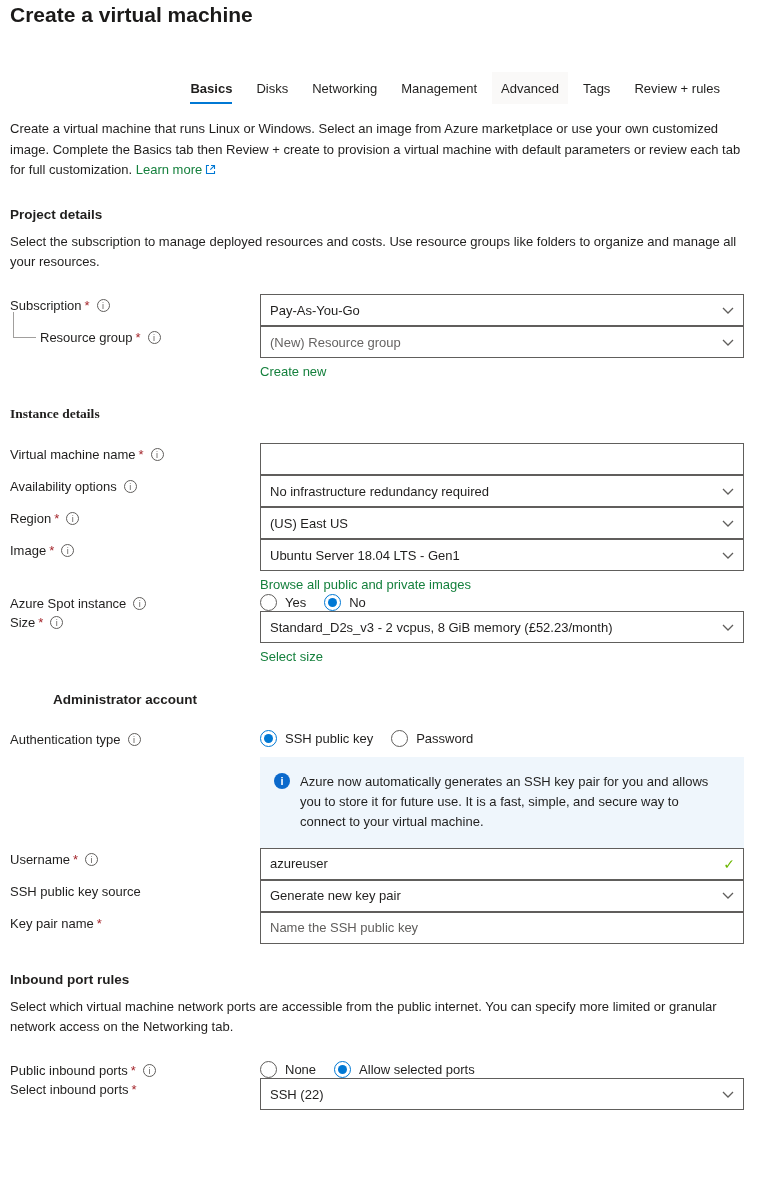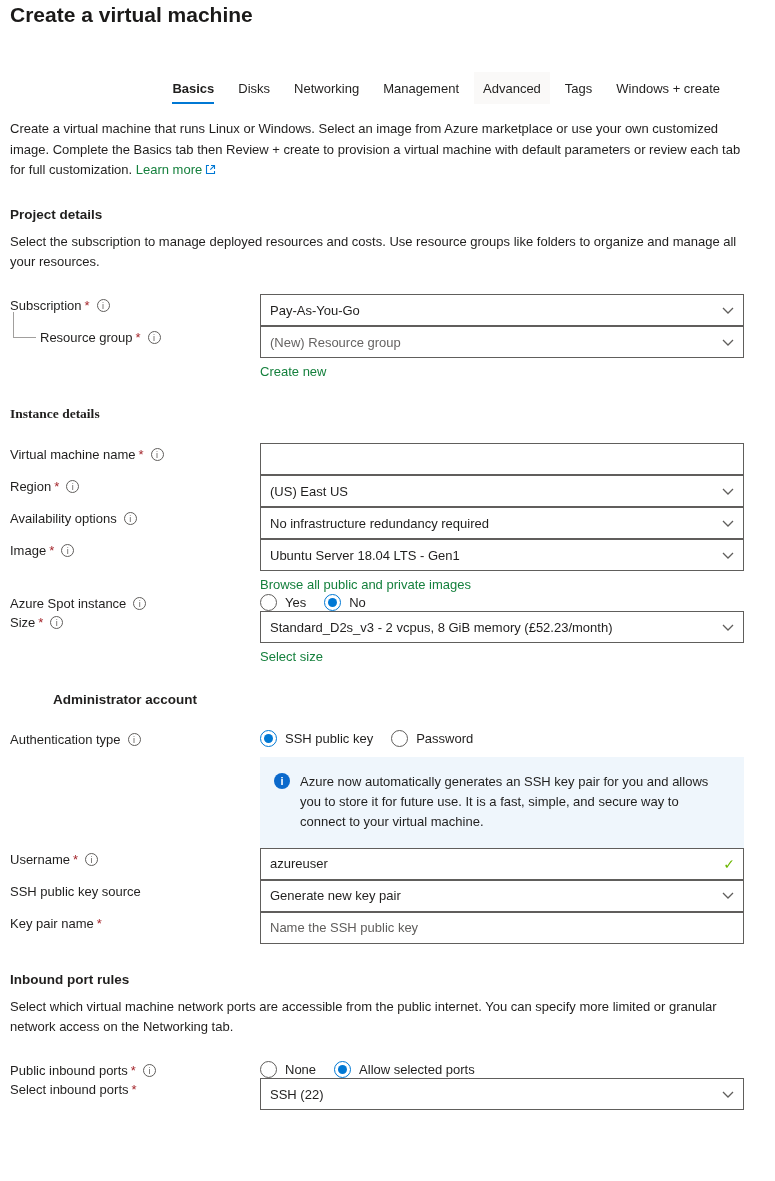--- a/index.html
+++ b/index.html
@@ -130,21 +130,21 @@
 
   <h1 class="page-title">Create a virtual machine</h1>
 
   <div class="tabs">
     <div class="tab active">Basics</div>
     <div class="tab">Disks</div>
     <div class="tab">Networking</div>
     <div class="tab">Management</div>
     <div class="tab highlighted">Advanced</div>
     <div class="tab">Tags</div>
-    <div class="tab">Windows + create</div>
+    <div class="tab">Review + rules</div>
   </div>
 
   <p class="intro"><span>Create a virtual machine that runs Linux or Windows. Select an image from Azure marketplace or use your own customized image. Complete the Basics tab then Review + create to provision a virtual machine with default parameters or review each tab for full customization.</span>
     <a class="link"><span>Learn more</span><span class="ext-icon"><svg width="11" height="11" viewBox="0 0 11 11">
             <path d="M4 1.5 H1.5 V9.5 H9.5 V7" fill="none" stroke="#0078d4" stroke-width="1.1"></path>
             <path d="M6 1.5 H9.5 V5" fill="none" stroke="#0078d4" stroke-width="1.1"></path>
             <path d="M9.3 1.7 L5.3 5.7" fill="none" stroke="#0078d4" stroke-width="1.1"></path>
           </svg></span></a></p>
 
   <h2 class="section-heading">Project details</h2>
@@ -193,41 +193,41 @@
         <div class="label-col">
           <span>Virtual machine name</span><span class="req">*</span><span class="info-icon">i</span>
         </div>
         <div class="control-col">
           <input type="text" class="text-input" style="">
         </div>
       </div>
 
       <div class="form-row">
         <div class="label-col">
-          <span>Region</span><span class="req">*</span><span class="info-icon">i</span>
+          <span>Availability options</span><span class="info-icon">i</span>
         </div>
         <div class="control-col">
           <div class="select">
-            <span class="sel-value">(US) East US</span>
+            <span class="sel-value">No infrastructure redundancy required</span>
             <span class="chevron">
                 <svg width="12" height="7" viewBox="0 0 12 7">
                   <path d="M1 1 L6 6 L11 1" fill="none" stroke="#605e5c" stroke-width="1.3"></path>
                 </svg>
               </span>
           </div>
         </div>
       </div>
 
       <div class="form-row">
         <div class="label-col">
-          <span>Availability options</span><span class="info-icon">i</span>
+          <span>Region</span><span class="req">*</span><span class="info-icon">i</span>
         </div>
         <div class="control-col">
           <div class="select">
-            <span class="sel-value">No infrastructure redundancy required</span>
+            <span class="sel-value">(US) East US</span>
             <span class="chevron">
                 <svg width="12" height="7" viewBox="0 0 12 7">
                   <path d="M1 1 L6 6 L11 1" fill="none" stroke="#605e5c" stroke-width="1.3"></path>
                 </svg>
               </span>
           </div>
         </div>
       </div>
 
       <div class="form-row">

